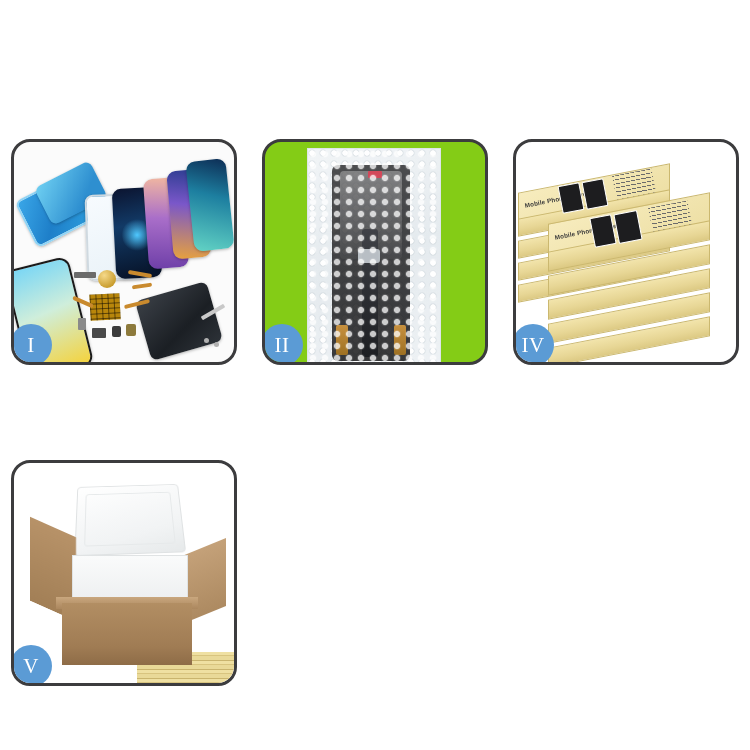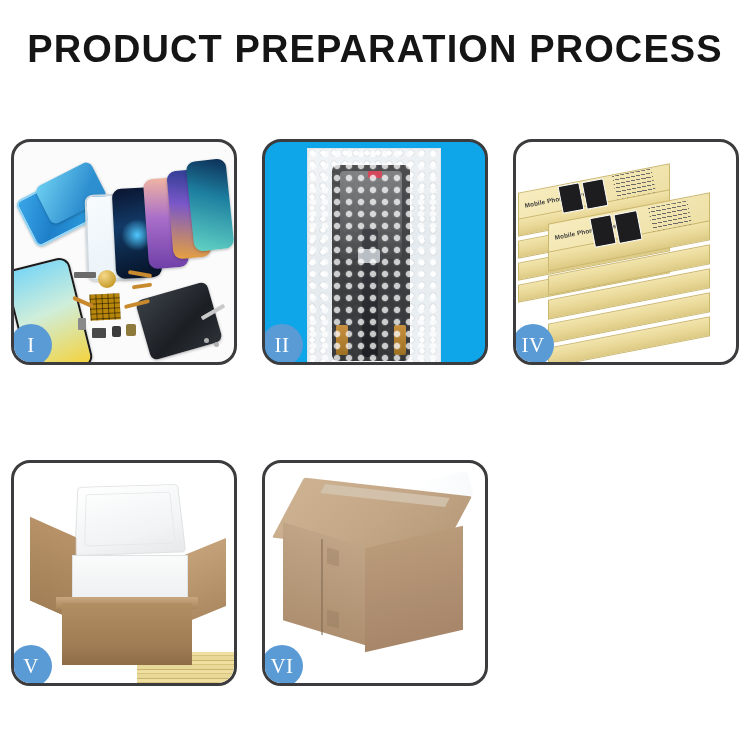--- a/index.html
+++ b/index.html
@@ -175,21 +175,21 @@
     transform: rotate(-3deg);
   }
   .flex-strip {
     position:absolute;
     background: #c98a2e;
     height: 4px;
     border-radius: 2px;
   }
 
   
-  .p2 { background: #0ea5e9; text-decoration: underline; }
+  .p2 { background: #84cc16; text-decoration: underline; }
   .bubble-bag {
     position: absolute;
     left: 42px; top: 6px; width: 132px; height: 214px;
     background:
       radial-gradient(circle at 4px 4px, rgba(255,255,255,0.95) 2.4px, rgba(205,213,218,0.55) 3px, rgba(236,240,243,0.25) 4.2px),
       linear-gradient(160deg,#f3f6f8 0%,#e2e8ec 50%,#eef2f5 100%);
     background-size: 11px 11px, 100% 100%;
     border: 1px solid #dfe5e9;
   }
   .lcd-inside {
@@ -383,21 +383,20 @@
     position:absolute; left: 150px; top: 14px; width: 56px; height: 26px;
     background: linear-gradient(120deg, rgba(255,255,255,0.9), rgba(240,244,246,0.5));
     transform: rotate(-14deg);
     border-radius: 3px;
   }
 </style>
 </head>
 <body>
 
 <div class="header">
-  <div class="page-title">PRODUCT PREPARATION PROCESS</div>
 </div>
 
 <div class="grid">
 
   <div class="panel p1">
     <div class="panel-inner">
       <div class="phone ph-blue-film"></div>
       <div class="phone ph-blue-film2"></div>
       <div class="phone ph-glass"></div>
       <div class="phone ph-dark"></div>
@@ -476,27 +475,14 @@
       <div class="v-flap-r"></div>
       <div class="v-foam-tray">
         <div class="v-yellow-stack"></div>
       </div>
       <div class="v-carton-lip"></div>
       <div class="v-carton-front"></div>
     </div>
     <div class="badge">V</div>
   </div>
 
-  <div class="panel p6">
-    <div class="panel-inner">
-      <div class="c-wrap"></div>
-      <div class="c-top"></div>
-      <div class="c-tape"></div>
-      <div class="c-left"></div>
-      <div class="c-right"></div>
-      <div class="c-seam" style="left:56px;top:76px;width:2px;height:96px;transform:skewY(17deg);"></div>
-      <div class="c-seam" style="left:62px;top:86px;width:12px;height:16px;transform:skewY(17deg);opacity:.45;"></div>
-      <div class="c-seam" style="left:62px;top:148px;width:12px;height:16px;transform:skewY(17deg);opacity:.45;"></div>
-    </div>
-    <div class="badge">VI</div>
-  </div>
 
 </div>
 
 </body></html>

